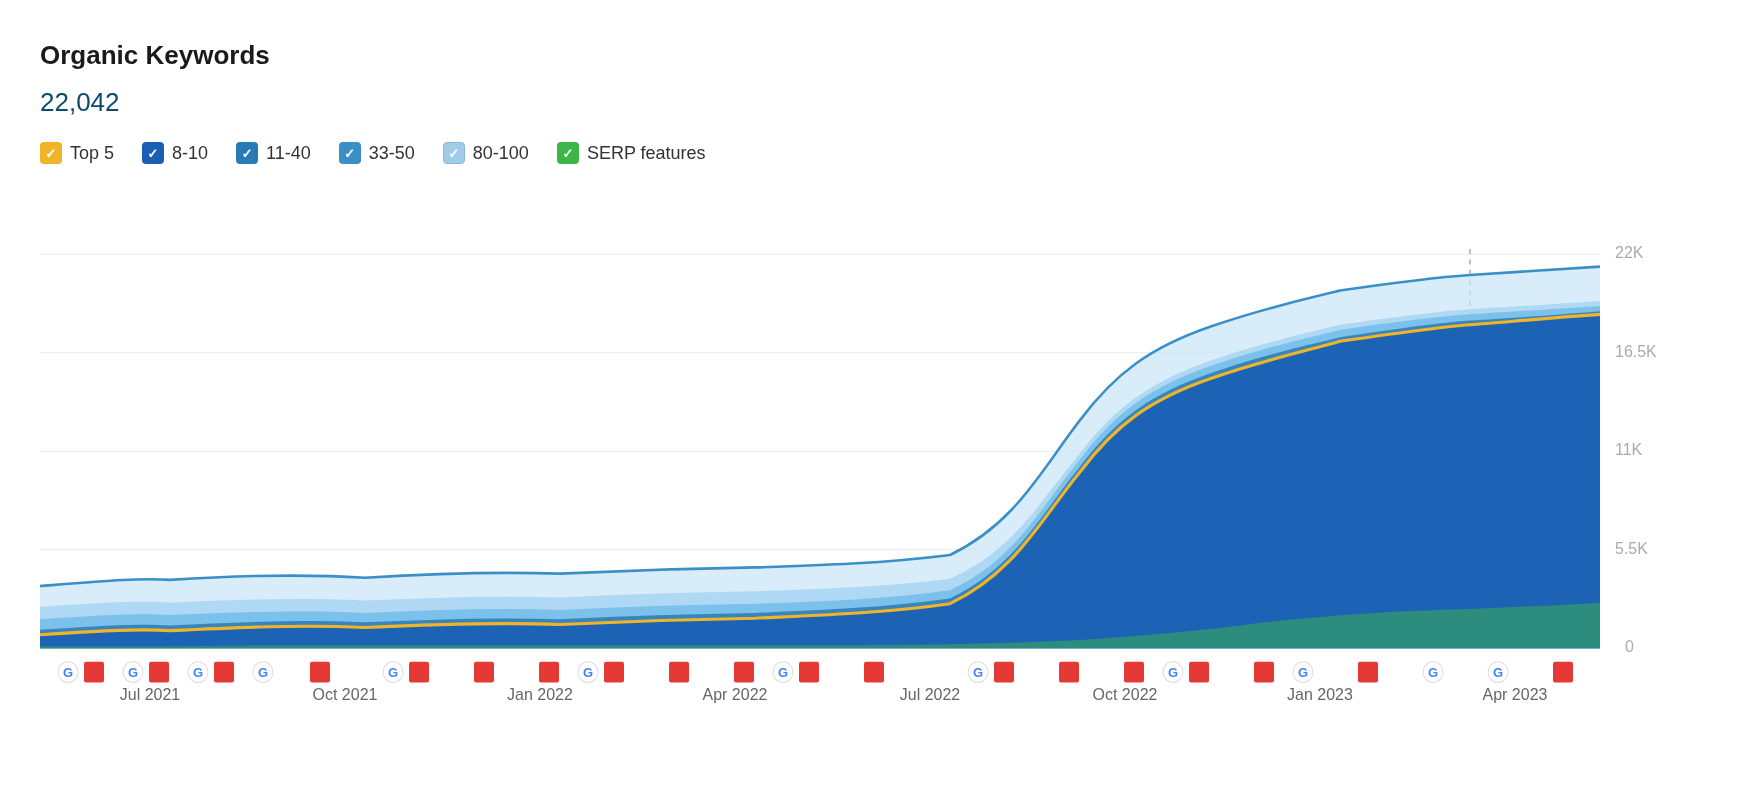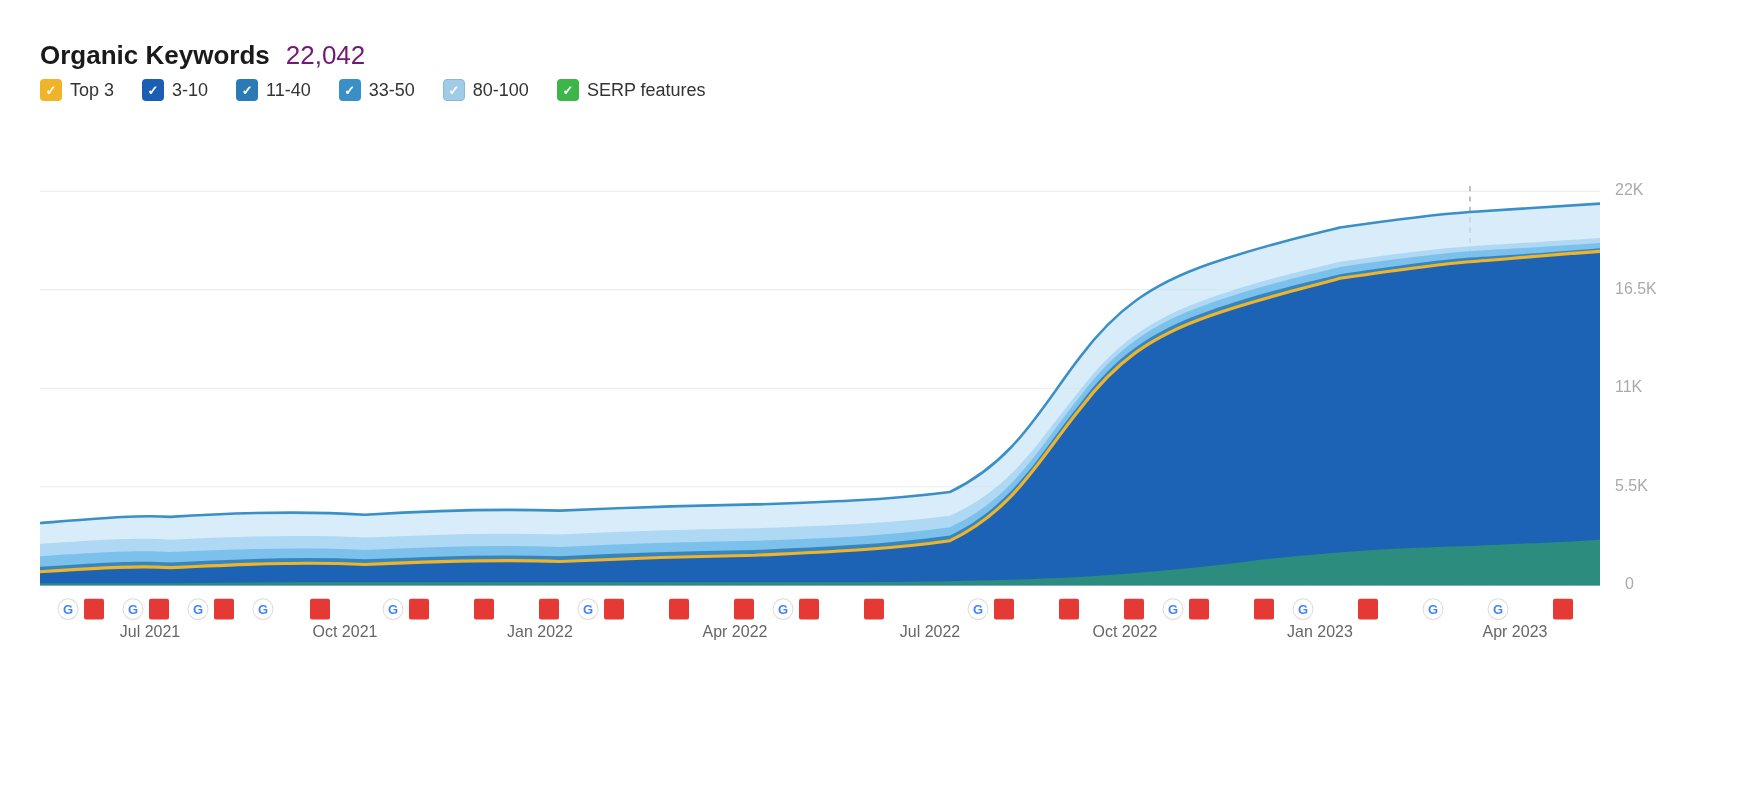--- a/index.html
+++ b/index.html
@@ -12,31 +12,32 @@
     }
     .container {
       padding: 40px 40px 20px 40px;
       width: 100%;
       height: 100%;
     }
     .header {
       display: flex;
       align-items: flex-start;
       gap: 16px;
-      margin-bottom: 8px;
+      margin-bottom: 24px;
+      flex-direction: column;
     }
     .title {
       font-size: 26px;
       font-weight: 700;
       color: #1a1a1a;
     }
     .count {
       font-size: 26px;
       font-weight: 400;
-      color: #701a75;
+      color: #0c4a6e;
     }
     .legend {
       display: flex;
       align-items: center;
       gap: 28px;
       margin-bottom: 28px;
     }
     .legend-item {
       display: flex;
       align-items: center;
@@ -95,25 +96,25 @@
 <div class="container">
   <div class="header">
     <span class="title">Organic Keywords</span>
     <span class="count">22,042</span>
   </div>
 
   <div class="legend">
 
   <div class="legend-item">
         <span class="legend-checkbox cb-yellow">✓</span>
-        <span>Top 3</span>
+        <span>Top 5</span>
       </div>
       <div class="legend-item">
         <span class="legend-checkbox cb-blue-dark">✓</span>
-        <span>3-10</span>
+        <span>8-10</span>
       </div>
       <div class="legend-item">
         <span class="legend-checkbox cb-blue-mid">✓</span>
         <span>11-40</span>
       </div>
       <div class="legend-item">
         <span class="legend-checkbox cb-blue">✓</span>
         <span>33-50</span>
       </div>
       <div class="legend-item">

